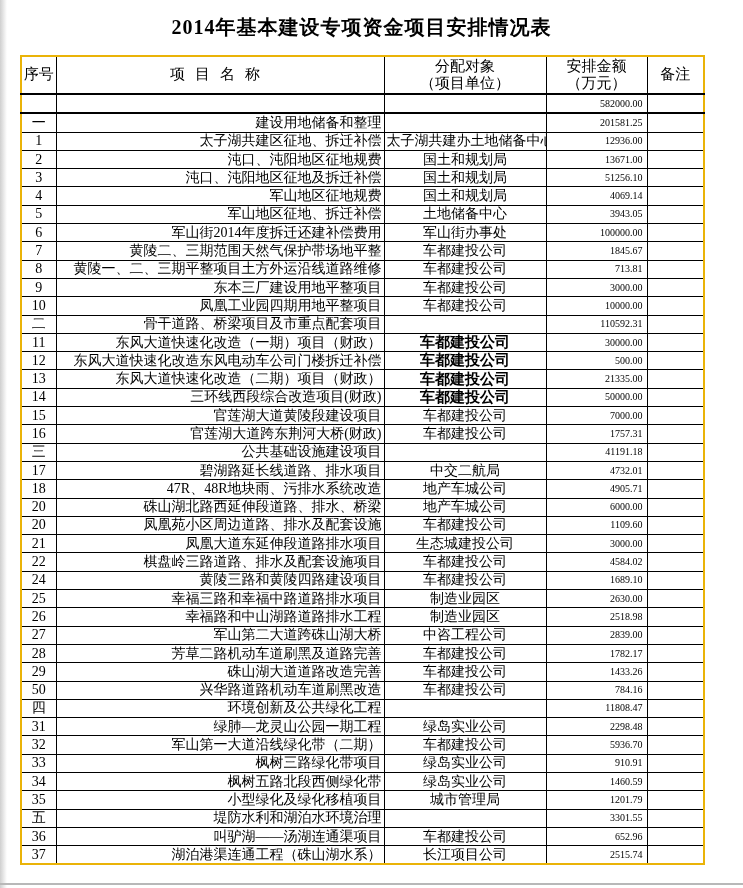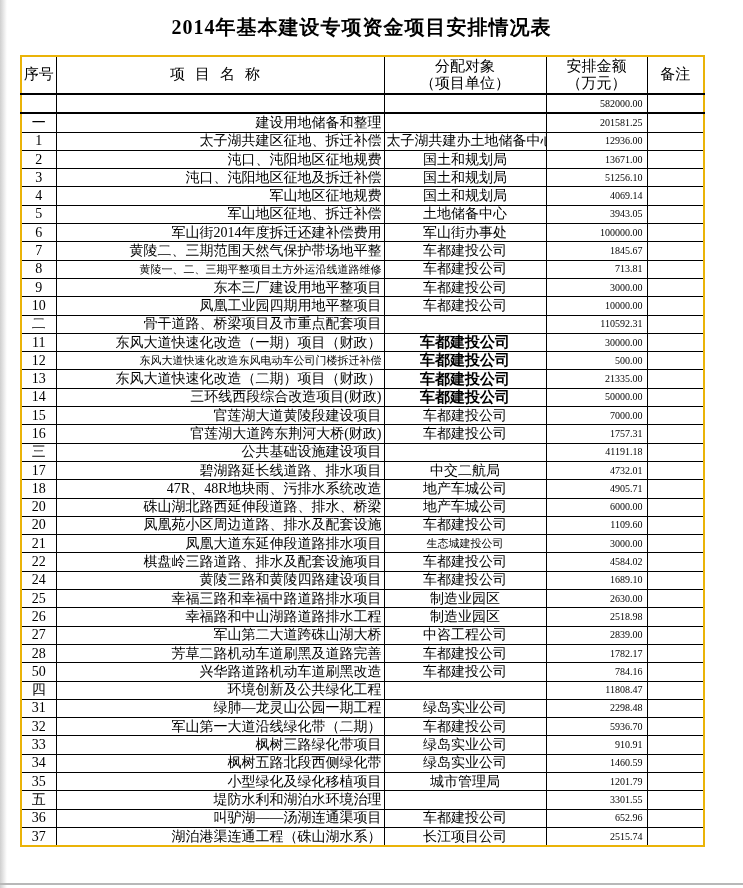--- a/index.html
+++ b/index.html
@@ -60,21 +60,21 @@
     vertical-align:middle;
     overflow:hidden;
     white-space:nowrap;
   }
   td.no{text-align:center;}
   td.name{text-align:right;padding-left:4px;}
   td.unit{text-align:center;}
   td.amount{text-align:right;padding-right:4px;font-size:10px;}
   td.note{}
   tr.r-total td{border-bottom-width:2px;}
-  td.small-text{font-size:11px;}
+  td.small-text{font-size:14px;}
   td.bold-text{font-weight:bold;font-size:15px;}
 </style>
 </head>
 <body>
 
 <div class="scan-left-edge"></div>
 <div class="scan-bottom-edge"></div>
 
 <div class="doc-title">2014年基本建设专项资金项目安排情况表</div>
 
@@ -313,20 +313,27 @@
     <td class="note"></td>
   </tr>
       <tr>
     <td class="no">28</td>
     <td class="name">芳草二路机动车道刷黑及道路完善</td>
     <td class="unit">车都建投公司</td>
     <td class="amount">1782.17</td>
     <td class="note"></td>
   </tr>
       <tr>
+    <td class="no">29</td>
+    <td class="name">硃山湖大道道路改造完善</td>
+    <td class="unit">车都建投公司</td>
+    <td class="amount">1433.26</td>
+    <td class="note"></td>
+  </tr>
+      <tr>
     <td class="no">50</td>
     <td class="name">兴华路道路机动车道刷黑改造</td>
     <td class="unit">车都建投公司</td>
     <td class="amount">784.16</td>
     <td class="note"></td>
   </tr>
       <tr>
     <td class="no">四</td>
     <td class="name">环境创新及公共绿化工程</td>
     <td class="unit"></td>

